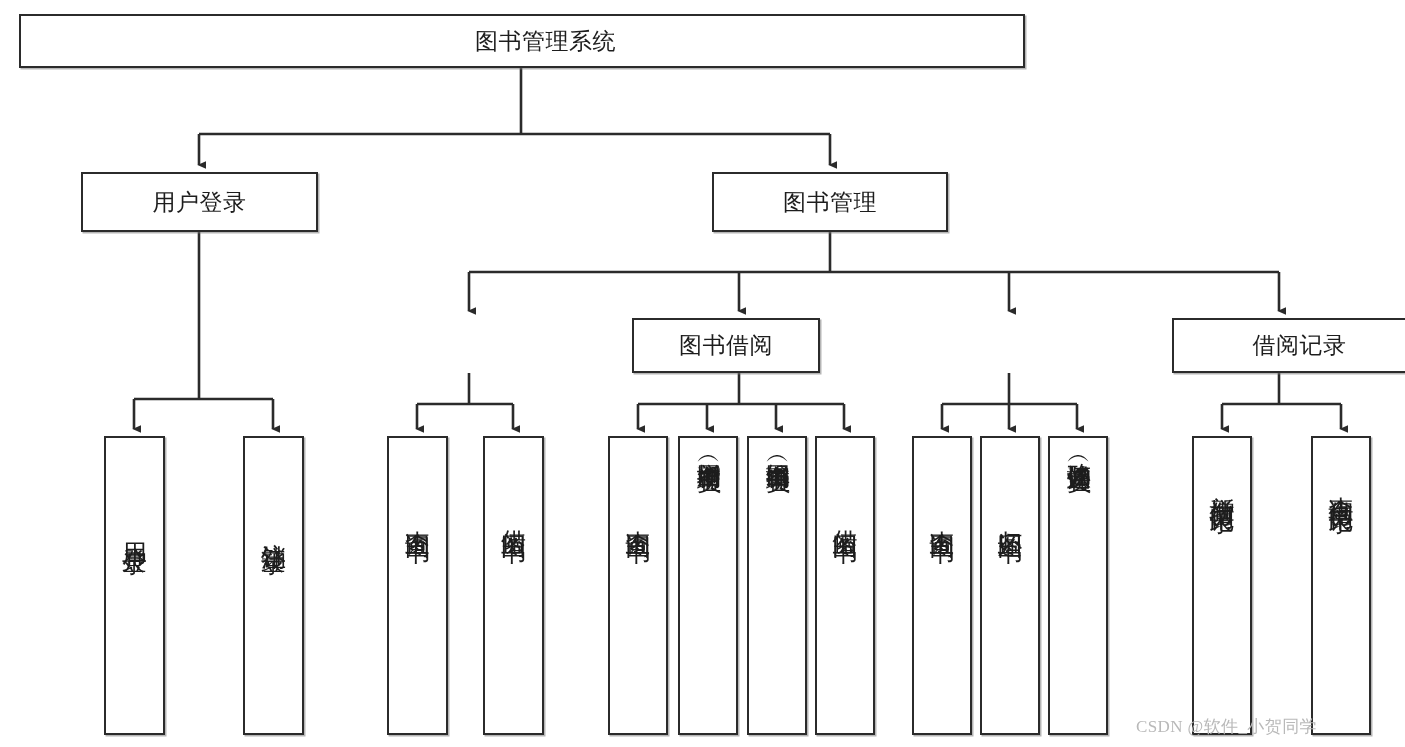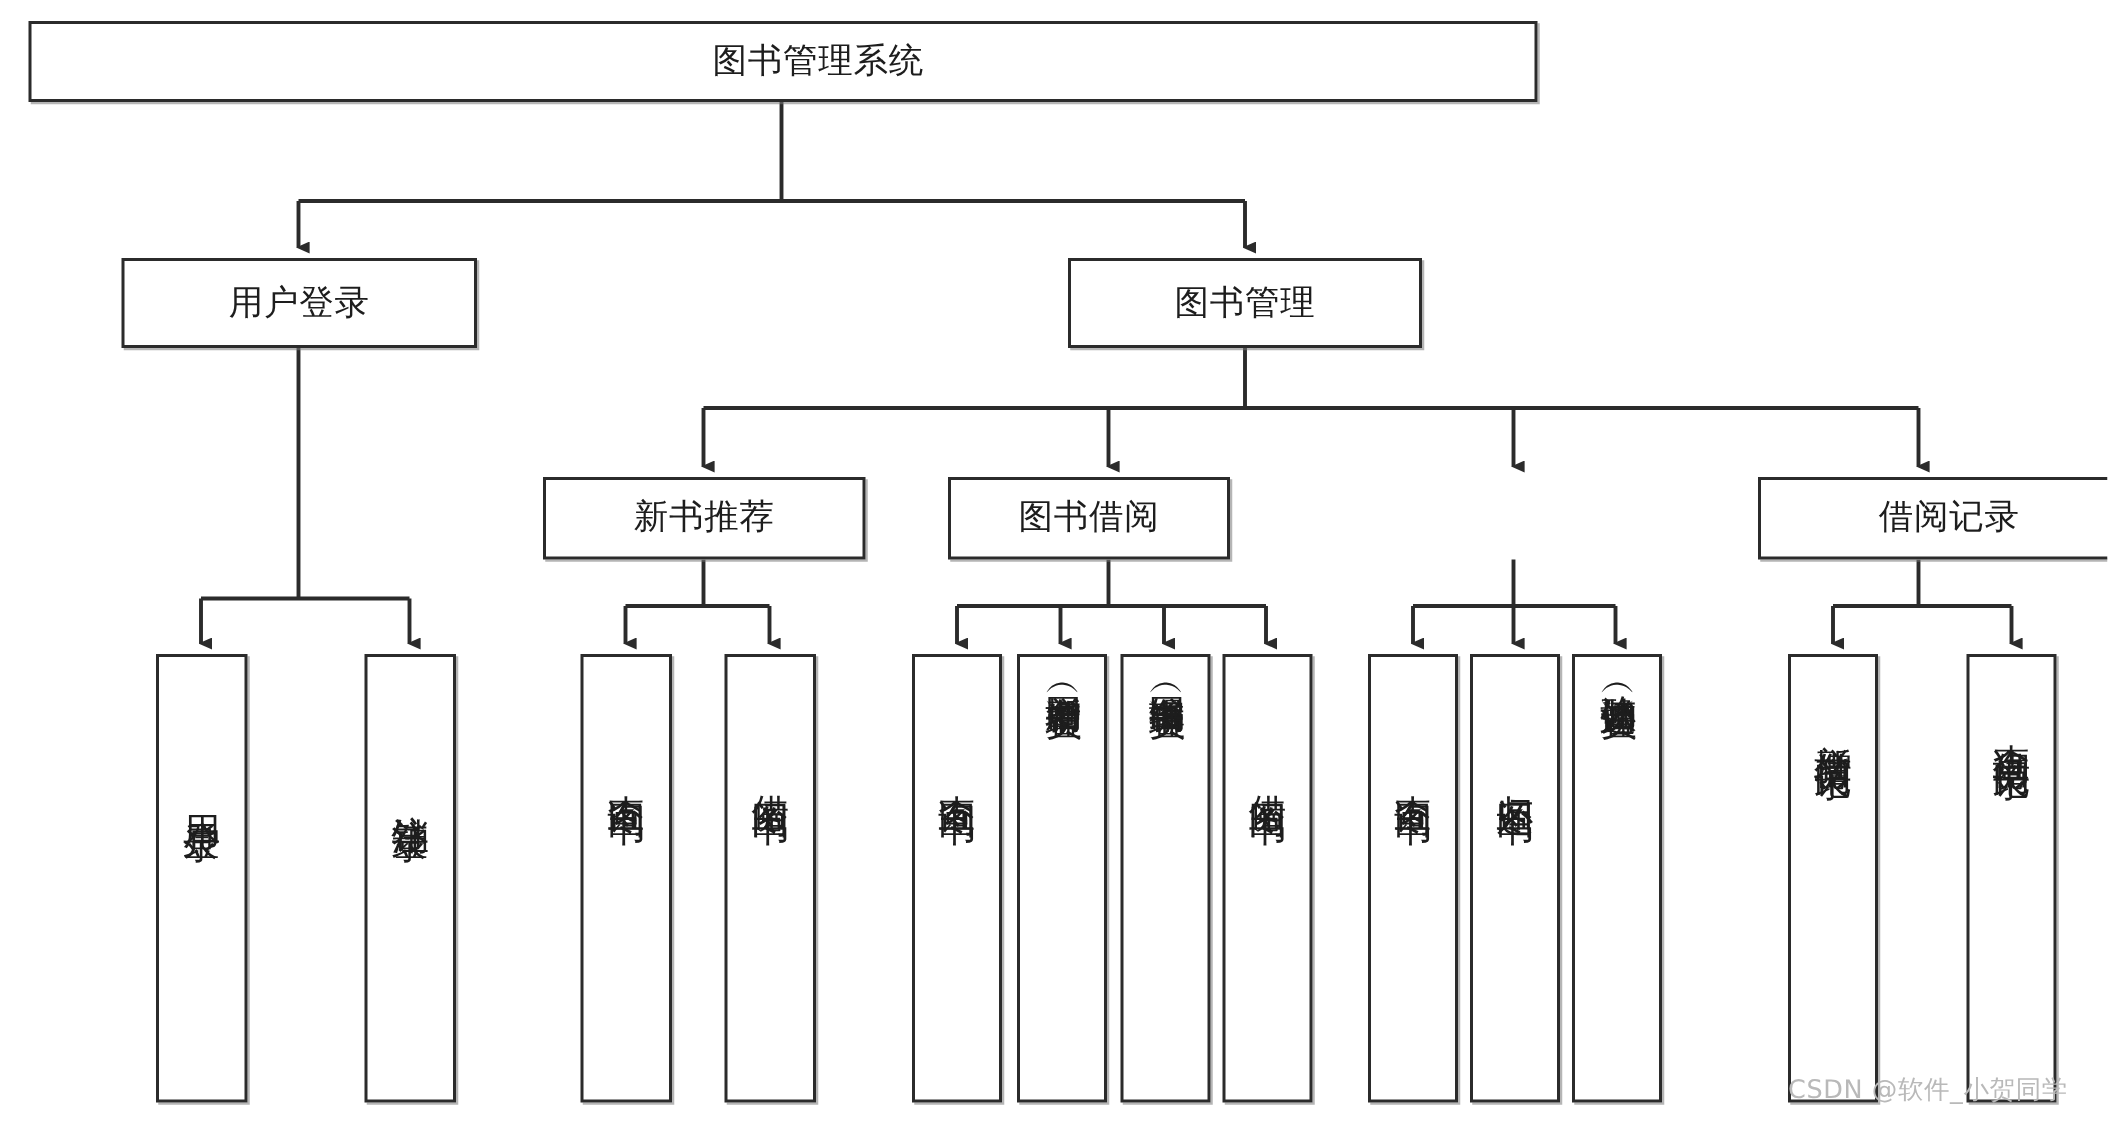--- a/index.html
+++ b/index.html
@@ -130,23 +130,20 @@
   </div>
 
   <div class="node horiz" style="left:81px; top:172px; width:237px; height:60px;">
     <span class="lbl">用户登录</span>
   </div>
 
   <div class="node horiz" style="left:712px; top:172px; width:236px; height:60px;">
     <span class="lbl">图书管理</span>
   </div>
 
-  <div class="node horiz" style="left:362px; top:318px; width:215px; height:55px;">
-    <span class="lbl">新书推荐</span>
-  </div>
 
   <div class="node horiz" style="left:632px; top:318px; width:188px; height:55px;">
     <span class="lbl">图书借阅</span>
   </div>
 
 
   <div class="node horiz" style="left:1172px; top:318px; width:255px; height:55px;">
     <span class="lbl">借阅记录</span>
   </div>
 
@@ -195,15 +192,15 @@
   </div>
 
   <div class="node vert" style="left:1192px; top:436px; width:60px; height:299px; padding-top:38px;">
     <span class="lbl">新增借阅记录</span>
   </div>
 
   <div class="node vert" style="left:1311px; top:436px; width:60px; height:299px; padding-top:38px;">
     <span class="lbl">查询借阅记录</span>
   </div>
 
-  <div class="watermark" style="left:1192px; top:715px;">CSDN @软件_小贺同学</div>
+  <div class="watermark" style="left:1136px; top:715px;font-family:Liberation Serif, serif;">CSDN @软件_小贺同学</div>
 
 </div>
 
 </body></html>

